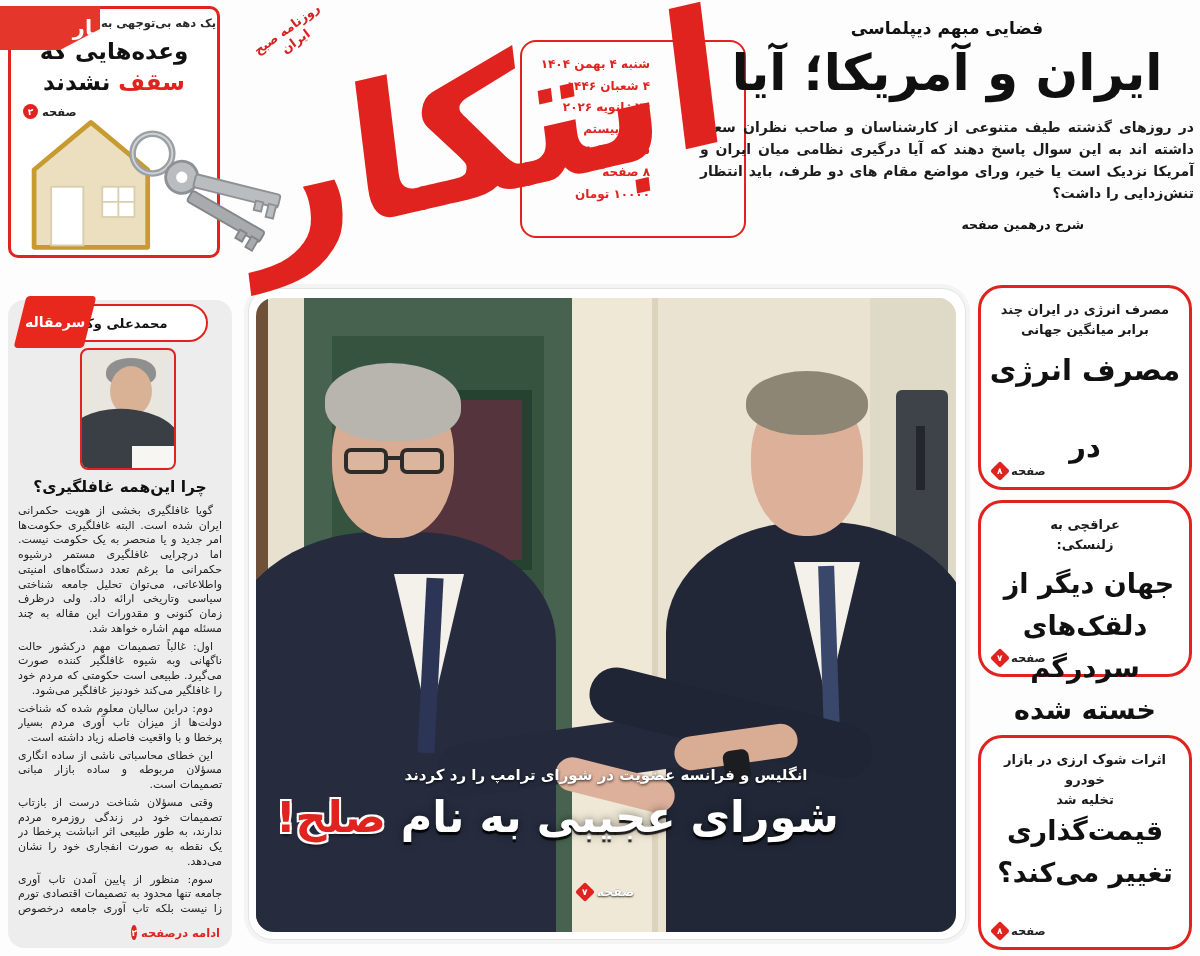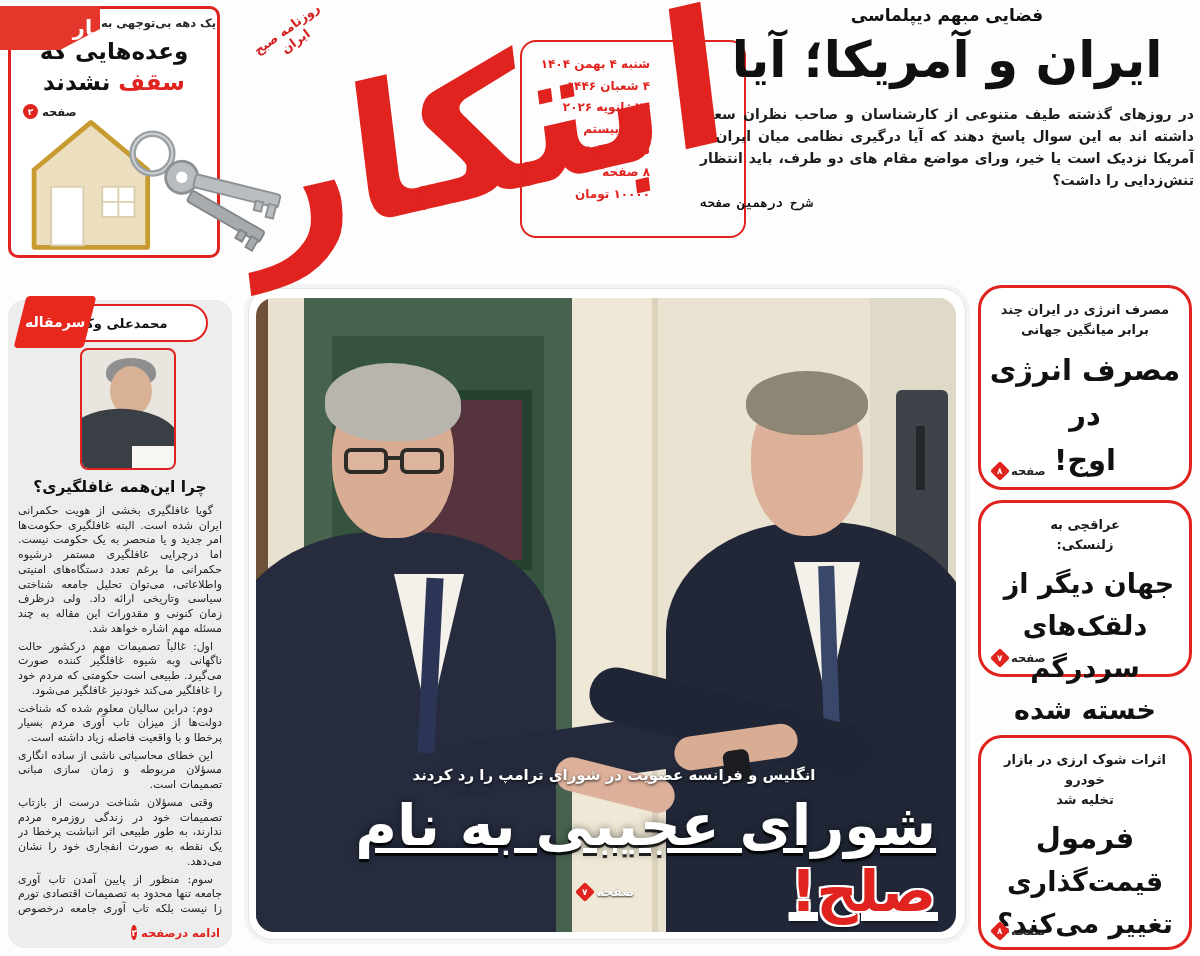--- a/index.html
+++ b/index.html
@@ -31,28 +31,28 @@
     color:#e0231f; font-size:185px; font-weight:bold; line-height:300px; text-align:center;
     transform:rotate(-13deg) skewX(-6deg); direction:rtl; pointer-events:none;}
   .tagline { position:absolute; left:243px; top:20px; width:96px; text-align:center; z-index:2;
     transform:rotate(-36deg); color:#d6221f; font-size:12.5px; font-weight:bold; }
   .date-box { position:absolute; left:520px; top:40px; width:226px; height:198px;
     border:2px solid #e0231f; border-radius:16px; }
   .date-lines { position:absolute; right:94px; top:12px; width:118px; direction:rtl; text-align:right;
     color:#e0231f; font-size:12px; font-weight:bold; line-height:1.8; }
 
   
-  .lead { position:absolute; left:700px; top:5px; width:494px; direction:rtl; }
+  .lead { position:absolute; left:700px; top:18px; width:494px; direction:rtl; }
   .lead-kicker { text-align:center; font-size:17px; font-weight:bold; color:#111; }
   .lead-headline { margin-top:2px; text-align:center; font-size:50px; font-weight:bold;
     line-height:1.34; color:#101010; letter-spacing:-1.5px; }
   .lead-summary { margin-top:9px; font-size:14px; font-weight:bold; line-height:1.58;
     text-align:justify; color:#1c1c1c; }
-  .lead-note { margin-top:4px; text-align:left; padding-left:0; padding-right:110px;
-    font-size:12.5px; font-weight:bold; color:#111;font-family:Liberation Mono, monospace; }
+  .lead-note { margin-top:13px; text-align:right; padding-left:0; padding-right:110px;
+    font-size:12.5px; font-weight:bold; color:#111; }
 
   
   .photo-card { position:absolute; left:248px; top:288px; width:718px; height:652px;
     background:#fff; border:1px solid #e3e3e3; border-radius:24px; padding:9px;
     box-shadow:0 0 0 4px #f4f4f4; }
   .scene { position:relative; width:700px; height:634px; border-radius:18px; overflow:hidden;
     background:#e8e1d0; }
   .sc-wood    { position:absolute; left:0; top:0; width:12px; height:100%; background:#6e5138; }
   .sc-door    { position:absolute; left:48px; top:0; width:268px; height:100%; background:#47634f; }
   .sc-glass   { position:absolute; left:28px; top:38px; width:212px; height:430px; background:#365340; }
@@ -93,37 +93,37 @@
     border-radius:27px; transform:rotate(-8deg); }
   .arm2 { position:absolute; left:330px; top:398px; width:290px; height:54px; background:#1f2534;
     border-radius:27px; transform:rotate(14deg); }
   .hand1 { position:absolute; left:418px; top:432px; width:124px; height:34px; background:#d9ad94;
     border-radius:17px; transform:rotate(-8deg); }
   .hand2 { position:absolute; left:298px; top:470px; width:122px; height:34px; background:#dcb09a;
     border-radius:17px; transform:rotate(14deg); }
   .watch { position:absolute; left:468px; top:452px; width:26px; height:32px; background:#1b1d21;
     border-radius:7px; transform:rotate(-8deg); }
 
-  .photo-kicker { position:absolute; left:8px; top:468px; width:100%; text-align:center; z-index:5;
+  .photo-kicker { position:absolute; left:0; top:468px; width:100%; text-align:center; z-index:5;
     color:#fff; font-size:15px; font-weight:bold; text-shadow:0 1px 3px rgba(0,0,0,0.85); }
-  .photo-headline { position:absolute; left:20px; top:494px; width:660px; text-align:right; z-index:5;
-    color:#fff; font-size:57px; font-weight:bold; letter-spacing:-1px; direction:rtl;
-    text-shadow:0 3px 1px rgba(0,0,0,0.85), 0 0 8px rgba(0,0,0,0.5);text-decoration:underline; }
+  .photo-headline { position:absolute; left:20px; top:494px; width:660px; text-align:left; z-index:5;
+    color:#fff; font-size:43px; font-weight:bold; letter-spacing:-1px; direction:rtl;
+    text-shadow:0 3px 1px rgba(0,0,0,0.85), 0 0 8px rgba(0,0,0,0.5); }
   .photo-headline .red2 { color:#e0231f;
     text-shadow:-2px -2px 0 #fff, 2px -2px 0 #fff, -2px 2px 0 #fff, 2px 2px 0 #fff, 0 4px 3px rgba(0,0,0,0.5); }
   .photo-page { position:absolute; left:0; top:586px; width:100%; display:flex; justify-content:center;
     align-items:center; gap:5px; z-index:5; direction:rtl; }
   .photo-page .pl-label { color:#fff; font-size:12.5px; text-shadow:0 1px 2px rgba(0,0,0,0.8); }
 
   
   .side-box { position:absolute; left:978px; width:214px; border:3px solid #e0231f; border-radius:24px;
     background:#fff; text-align:center; direction:rtl; padding-top:12px; }
   .side-kicker { font-size:13px; font-weight:bold; line-height:1.55; color:#1a1a1a; padding:0 14px; }
   .side-line { font-size:27px; font-weight:bold; line-height:1.55; color:#111; letter-spacing:-0.5px; }
-  .side-line.big { font-size:29px; }
+  .side-line.big { font-size:29px;margin-top:32px; }
   .side-page { position:absolute; left:12px; bottom:9px; display:flex; align-items:center; gap:4px; direction:rtl; }
   .dbadge { width:14px; height:14px; background:#e0231f; transform:rotate(45deg); border-radius:2px;
     display:inline-flex; align-items:center; justify-content:center; }
   .dbadge span { transform:rotate(-45deg); color:#fff; font-size:9px; font-weight:bold; }
 
   
   .editorial { position:absolute; left:8px; top:300px; width:224px; height:648px;
     background:#ededed; border-radius:16px; }
   .ed-pill { position:absolute; top:4px; right:24px; width:186px; height:38px; background:#fff;
     border:2px solid #e0231f; border-radius:999px; line-height:35px; text-align:center;
@@ -289,21 +289,20 @@
       <span class="pl-label">صفحه</span>
       <span class="dbadge">
           <span>۷</span>
         </span>
     </div>
   </div>
 
   <div class="side-box" style="top:735px; height:215px;text-align:center;">
     <div class="side-kicker">اثرات شوک ارزی در بازار خودرو</div>
     <div class="side-kicker">تخلیه شد</div>
-    <div class="side-line big red" style="margin-top:6px;">فرمول</div>
     <div class="side-line">قیمت‌گذاری</div>
     <div class="side-line">تغییر می‌کند؟</div>
     <div class="side-page">
       <span class="pl-label">صفحه</span>
       <span class="dbadge">
           <span>۸</span>
         </span>
     </div>
   </div>
 
@@ -316,21 +315,21 @@
       <div class="hair"></div>
       <div class="face"></div>
       <div class="suit"></div>
       <div class="paper"></div>
     </div>
     <div class="ed-title">چرا این‌همه غافلگیری؟</div>
     <div class="ed-text">
         <p>گویا غافلگیری بخشی از هویت حکمرانی ایران شده است. البته غافلگیری حکومت‌ها امر جدید و یا منحصر به یک حکومت نیست. اما درچرایی غافلگیری مستمر درشیوه حکمرانی ما برغم تعدد دستگاه‌های امنیتی واطلاعاتی، می‌توان تحلیل جامعه شناختی سیاسی وتاریخی ارائه داد. ولی درظرف زمان کنونی و مقدورات این مقاله به چند مسئله مهم اشاره خواهد شد.</p>
         <p>اول: غالباً تصمیمات مهم درکشور حالت ناگهانی وبه شیوه غافلگیر کننده صورت می‌گیرد. طبیعی است حکومتی که مردم خود را غافلگیر می‌کند خودنیز غافلگیر می‌شود.</p>
         <p>دوم: دراین سالیان معلوم شده که شناخت دولت‌ها از میزان تاب آوری مردم بسیار پرخطا و با واقعیت فاصله زیاد داشته است.</p>
-        <p>این خطای محاسباتی ناشی از ساده انگاری مسؤلان مربوطه و زمان سازی مبانی تصمیمات است.</p>
+        <p>این خطای محاسباتی ناشی از ساده انگاری مسؤلان مربوطه و ساده بازار مبانی تصمیمات است.</p>
         <p>وقتی مسؤلان شناخت درست از بازتاب تصمیمات خود در زندگی روزمره مردم ندارند، به طور طبیعی اثر انباشت پرخطا در یک نقطه به صورت انفجاری خود را نشان می‌دهد.</p>
         <p>سوم: منظور از پایین آمدن تاب آوری جامعه تنها محدود به تصمیمات اقتصادی تورم زا نیست بلکه تاب آوری جامعه درخصوص رویکردهای هزینه ساز بشدت پایین آمده است.</p>
       </div>
     <div class="ed-continue">
       <span>ادامه درصفحه</span>
       <span class="cbadge">۲</span>
     </div>
   </div>
 
 </div>

